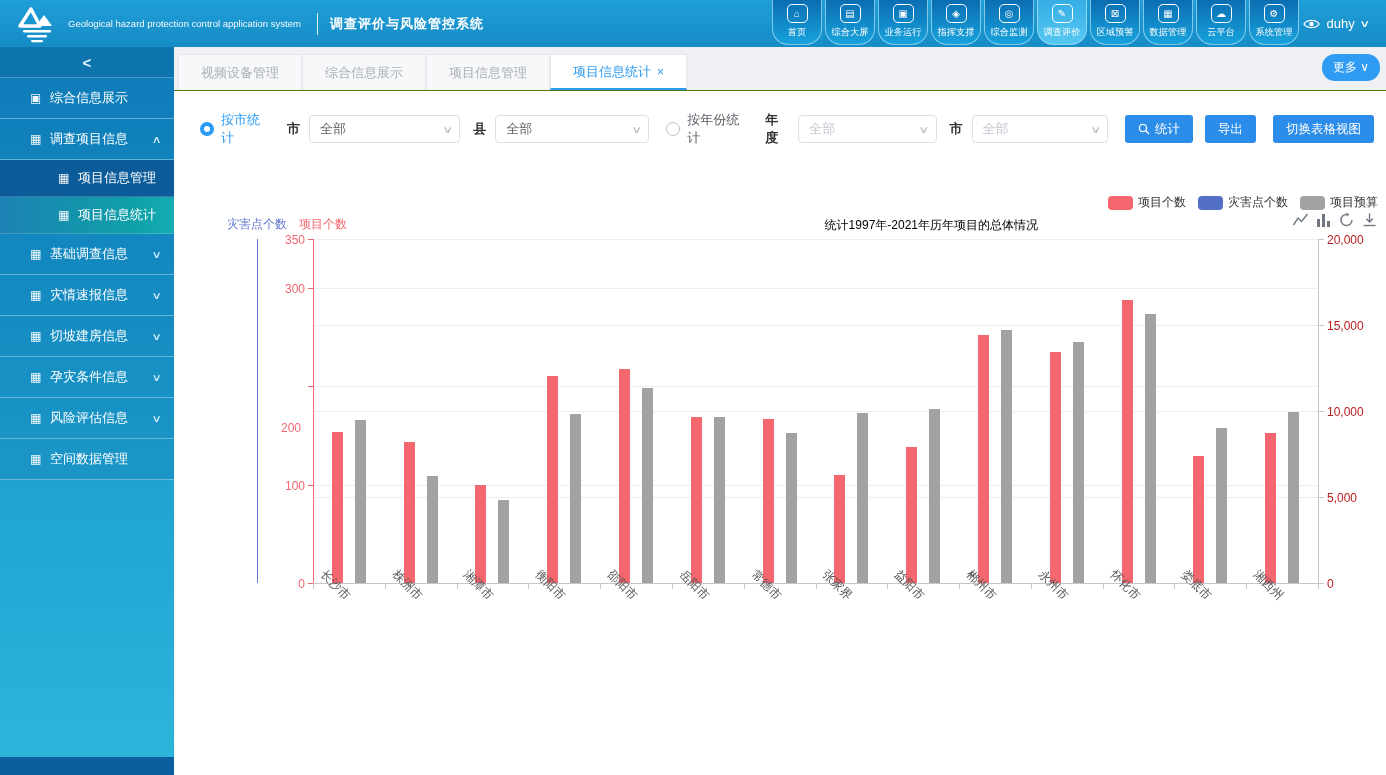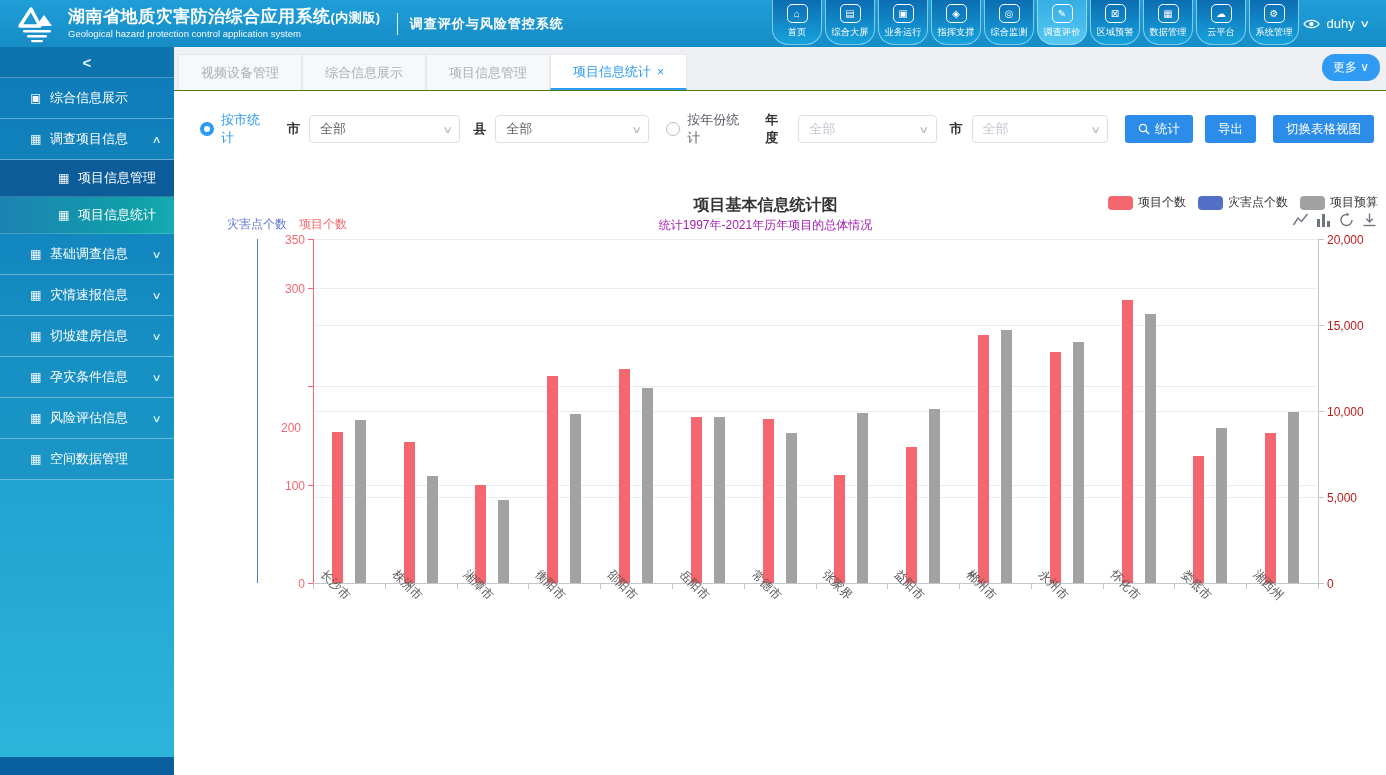--- a/index.html
+++ b/index.html
@@ -57,21 +57,21 @@
   .flabel{font-size:13px;color:#333;font-weight:bold;margin-right:9px;}
   .sel{height:28px;border:1px solid #dcdfe6;border-radius:4px;background:#fff;display:flex;align-items:center;
        justify-content:space-between;padding:0 8px 0 10px;font-size:13px;color:#606266;margin-right:13px;cursor:pointer;box-sizing:border-box;}
   .sel .sv{overflow:hidden;white-space:nowrap;}
   .sel .sc{color:#b8bcc4;font-size:10px;transform:scaleX(1.5);margin-left:6px;}
   .sel.disabled .sv{color:#c3c7cf;}
   .fbtn{height:28px;background:#2b8de9;color:#fff;border:none;border-radius:3px;font-size:12.5px;
         padding:0 13px;margin-right:12px;cursor:pointer;display:flex;align-items:center;gap:5px;font-family:inherit;white-space:nowrap;}
   
   .chart-title{position:absolute;top:195px;left:493px;width:545px;text-align:center;font-size:16px;font-weight:bold;color:#333;}
-  .chart-sub{position:absolute;top:217px;left:493px;width:545px;text-align:center;font-size:12px;color:#a21caf;}
+  .chart-sub{position:absolute;top:217px;left:493px;width:545px;text-align:right;font-size:12px;color:#000000;}
   .legend{position:absolute;top:194px;right:8px;display:flex;gap:12px;align-items:center;}
   .lg-item{display:flex;align-items:center;gap:5px;font-size:12px;color:#333;cursor:pointer;}
   .lg-swatch{width:25px;height:14px;border-radius:4px;}
   .toolbox{position:absolute;top:212px;right:8px;display:flex;gap:6px;align-items:center;}
   .tb-ic{width:17px;height:16px;cursor:pointer;}
   .gridline{position:absolute;left:0;width:100%;height:1px;background:#e9edf6;}
   .axisline{position:absolute;}
   .bar{position:absolute;bottom:0;width:11px;}
   .ytick-l{position:absolute;width:42px;text-align:right;font-size:12px;color:#f4676e;}
   .ytick-r{position:absolute;width:60px;text-align:left;font-size:12px;color:#b91c1c;}
@@ -86,21 +86,20 @@
 
   <div class="hdr">
     <svg class="logo" viewBox="0 0 46 40">
       <path d="M6 22 L17 5 L26 22 Z" fill="none" stroke="#fff" stroke-width="3.4" stroke-linejoin="round"></path>
       <path d="M22 22 L30 11 L38 22 Z" fill="#fff"></path>
       <rect x="9" y="26" width="28" height="2.6" rx="1.3" fill="#fff"></rect>
       <rect x="13" y="31" width="20" height="2.4" rx="1.2" fill="#fff"></rect>
       <rect x="17" y="36" width="12" height="2.2" rx="1.1" fill="#fff"></rect>
     </svg>
     <div class="hdr-titles">
-      <div class="hdr-t1"><span>湖南省地质灾害防治综合应用系统</span><small>(内测版)</small></div>
       <div class="hdr-t2">Geological hazard protection control application system</div>
     </div>
     <div class="hdr-sep"></div>
     <div class="hdr-module">调查评价与风险管控系统</div>
     <div class="topnav" id="topnav">
         <div class="navitem">
           <div class="nav-ic">⌂</div>
           <div class="nav-lb">首页</div>
         </div>
         <div class="navitem">
@@ -257,21 +256,20 @@
       </button>
       <button class="fbtn" style="margin-right:17px">
           <span>导出</span>
         </button>
       <button class="fbtn">
           <span>切换表格视图</span>
         </button>
     </div>
   </div>
 
-  <div class="chart-title">项目基本信息统计图</div>
   <div class="chart-sub">统计1997年-2021年历年项目的总体情况</div>
   <div class="legend" id="legend">
       <div class="lg-item">
         <span class="lg-swatch" style="background: rgb(244, 103, 110);"></span>
         <span>项目个数</span>
       </div>
       <div class="lg-item">
         <span class="lg-swatch" style="background: rgb(84, 112, 198);"></span>
         <span>灾害点个数</span>
       </div>

